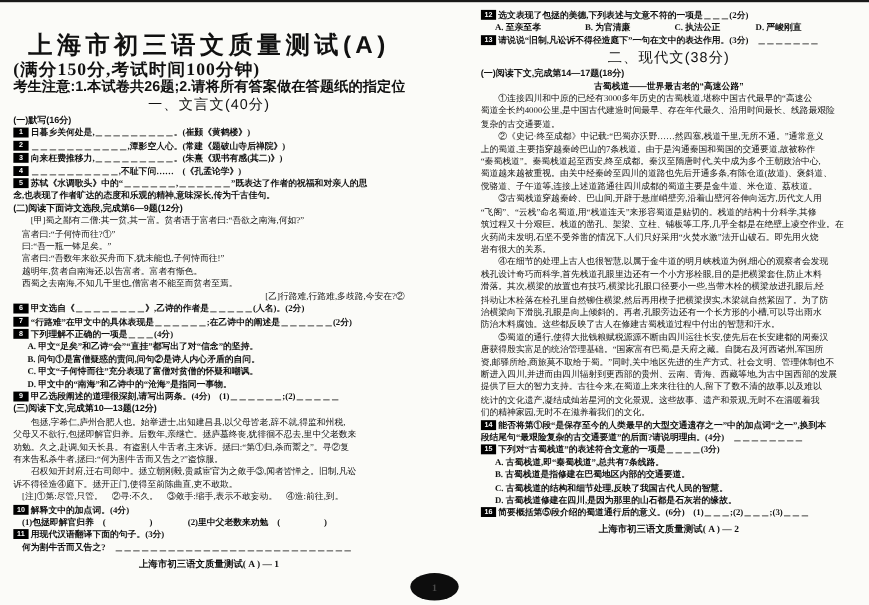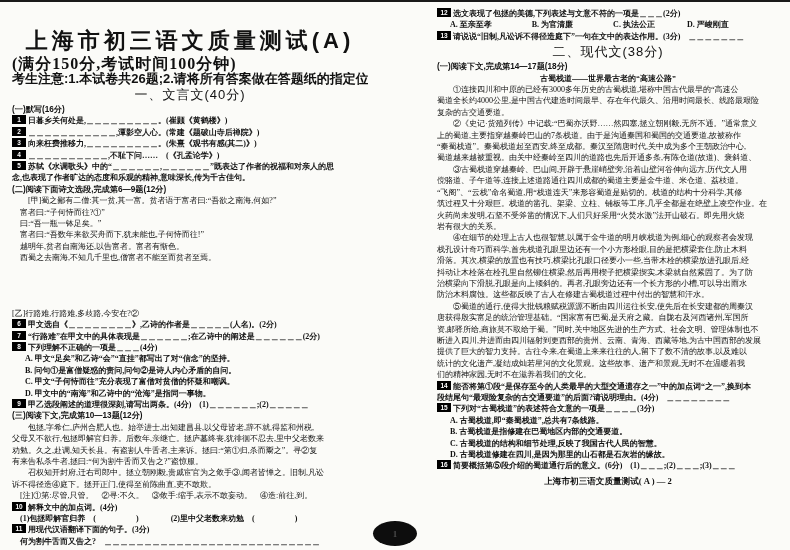--- a/index.html
+++ b/index.html
@@ -24,21 +24,21 @@
   .section{
     font-family:"Liberation Sans","DejaVu Sans",sans-serif;
     font-weight:normal;text-align:center;font-size:13px;line-height:19px;letter-spacing:1px;
   }
   .heading{font-weight:bold;font-size:8.2px;font-family:"Liberation Sans","DejaVu Sans",sans-serif;}
   .qline{font-weight:bold;}
   .qcont{font-weight:bold;}
   .option{padding-left:13px;font-weight:bold;}
   .passage{font-weight:normal;}
   .note{font-weight:normal;}
-  .center{text-align:left;margin-top:44px;}
+  .center{text-align:right;}
   .ptitle{font-weight:bold;text-align:center;font-family:"Liberation Sans","DejaVu Sans",sans-serif;}
   .footer{text-align:center;font-weight:bold;font-size:8.6px;line-height:14px;margin-top:2px;}
   .qbox{
     display:inline-block;background:#000;color:#fff;
     font-family:"Liberation Sans","DejaVu Sans",sans-serif;
     font-size:6.5px;font-weight:bold;line-height:9px;min-width:14px;
     text-align:center;margin-right:2px;vertical-align:1px;
   }
   .page-dot{
     position:absolute;left:373px;top:521px;width:44px;height:25px;
@@ -98,26 +98,26 @@
   <div class="page page-right" id="page-1">
       <div class="ln  qline"><span class="qbox">12</span><span>选文表现了包拯的美德,下列表述与文意不符的一项是＿＿＿(2分)</span></div>
       <div class="ln option"><span>A. 至亲至孝　　　　　B. 为官清廉　　　　　C. 执法公正　　　　D. 严峻刚直</span></div>
       <div class="ln  qline"><span class="qbox">13</span><span>请说说“旧制,凡讼诉不得径造庭下”一句在文中的表达作用。(3分)　＿＿＿＿＿＿＿</span></div>
       <div class="ln section"><span>二、现代文(38分)</span></div>
       <div class="ln heading"><span>(一)阅读下文,完成第14—17题(18分)</span></div>
       <div class="ln ptitle"><span>古蜀栈道——世界最古老的“高速公路”</span></div>
       <div class="ln passage"><span>　　①连接四川和中原的已经有3000多年历史的古蜀栈道,堪称中国古代最早的“高速公</span></div>
       <div class="ln passage"><span>蜀道全长约4000公里,是中国古代建造时间最早、存在年代最久、沿用时间最长、线路最艰险</span></div>
       <div class="ln passage"><span>复杂的古交通要道。</span></div>
-      <div class="ln passage"><span>　　②《史记·货殖列传》中记载:“巴蜀亦沃野……然四塞,拯立朝刚毅,无所不通。”通常意义</span></div>
+      <div class="ln passage"><span>　　②《史记·终至成都》中记载:“巴蜀亦沃野……然四塞,栈道千里,无所不通。”通常意义</span></div>
       <div class="ln passage"><span>上的蜀道,主要指穿越秦岭巴山的7条栈道。由于是沟通秦国和蜀国的交通要道,故被称作</span></div>
       <div class="ln passage"><span>“秦蜀栈道”。秦蜀栈道起至西安,终至成都。秦汉至隋唐时代,关中成为多个王朝政治中心,</span></div>
       <div class="ln passage"><span>蜀道越来越被重视。由关中经秦岭至四川的道路也先后开通多条,有陈仓道(故道)、褒斜道、</span></div>
+      <div class="ln passage"><span>傥骆道、子午道等,连接上述道路通往四川成都的蜀道主要是金牛道、米仓道、荔枝道。</span></div>
       <div class="ln passage"><span>　　③古蜀栈道穿越秦岭、巴山间,开辟于悬崖峭壁旁,沿着山壁河谷伸向远方,历代文人用</span></div>
-      <div class="ln passage"><span>傥骆道、子午道等,连接上述道路通往四川成都的蜀道主要是金牛道、米仓道、荔枝道。</span></div>
       <div class="ln passage"><span>“飞阁”、“云栈”命名蜀道,用“栈道连天”来形容蜀道是贴切的。栈道的结构十分科学,其修</span></div>
       <div class="ln passage"><span>筑过程又十分艰巨。栈道的凿孔、架梁、立柱、铺板等工序,几乎全都是在绝壁上凌空作业。在</span></div>
       <div class="ln passage"><span>火药尚未发明,石坚不受斧凿的情况下,人们只好采用“火焚水激”法开山破石。即先用火烧</span></div>
       <div class="ln passage"><span>岩有很大的关系。</span></div>
       <div class="ln passage"><span>　　④在细节的处理上古人也很智慧,以属于金牛道的明月峡栈道为例,细心的观察者会发现</span></div>
       <div class="ln passage"><span>栈孔设计奇巧而科学,首先栈道孔眼里边还有一个小方形栓眼,目的是把横梁套住,防止木料</span></div>
       <div class="ln passage"><span>滑落。其次,横梁的放置也有技巧,横梁比孔眼口径要小一些,当带木栓的横梁放进孔眼后,经</span></div>
       <div class="ln passage"><span>抖动让木栓落在栓孔里自然铆住横梁,然后再用楔子把横梁揳实,木梁就自然紧固了。为了防</span></div>
       <div class="ln passage"><span>治横梁向下滑脱,孔眼是向上倾斜的。再者,孔眼旁边还有一个长方形的小槽,可以导出雨水</span></div>
       <div class="ln passage"><span>防治木料腐蚀。这些都反映了古人在修建古蜀栈道过程中付出的智慧和汗水。</span></div>

